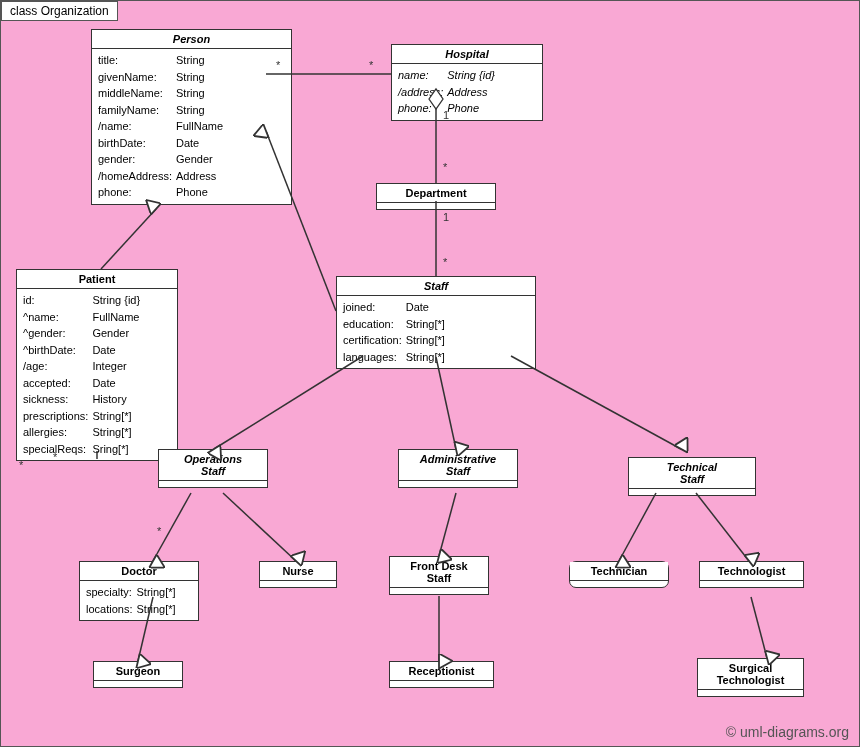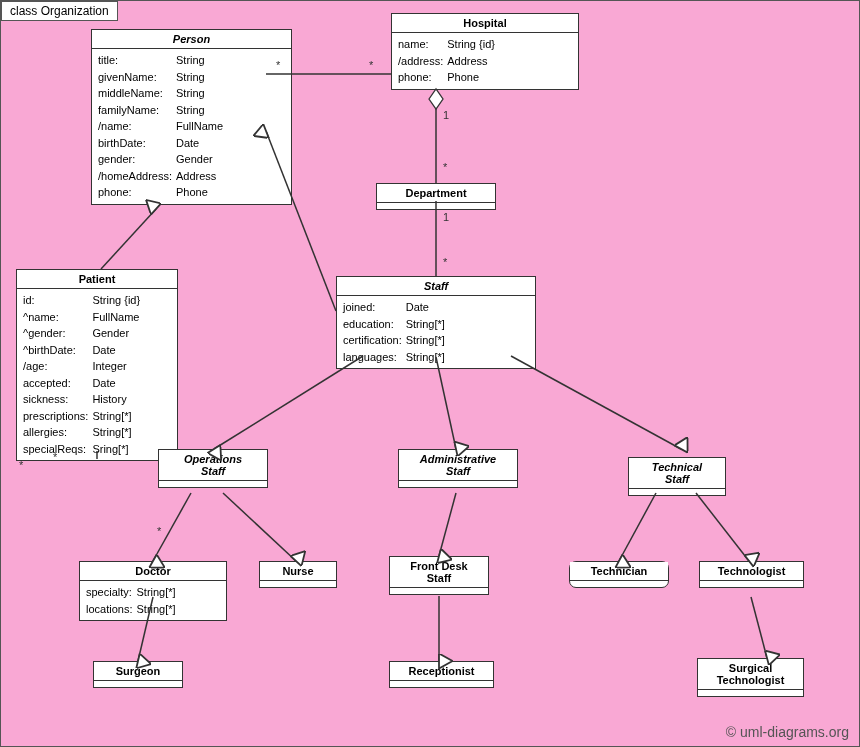--- a/index.html
+++ b/index.html
@@ -117,21 +117,21 @@
             </tr>
         <tr>
               <td>phone:</td>
               <td>Phone</td>
             </tr>
       </tbody>
         </table>
     </div>
   </div>
 
-  <div class="uml-class" style="left:390px;top:12px;width:188px;">
+  <div class="uml-class" style="left:390px;top:43px;width:152px;font-style:italic;">
     <div class="class-header">Hospital</div>
     <div class="class-body">
       <table>
         <tbody>
             <tr>
               <td>name:</td>
               <td>String {id}</td>
             </tr>
         <tr>
               <td>/address:</td>
@@ -230,26 +230,26 @@
   <div class="uml-class" style="left:157px;top:448px;width:110px;">
     <div class="class-header italic" style="font-style:italic;">Operations<br>Staff</div>
     <div class="class-body" style="height:4px;"></div>
   </div>
 
   <div class="uml-class" style="left:397px;top:448px;width:120px;">
     <div class="class-header italic" style="font-style:italic;">Administrative<br>Staff</div>
     <div class="class-body" style="height:4px;"></div>
   </div>
 
-  <div class="uml-class" style="left:627px;top:456px;width:98px;">
+  <div class="uml-class" style="left:627px;top:456px;width:128px;">
     <div class="class-header italic" style="font-style:italic;">Technical<br>Staff</div>
     <div class="class-body" style="height:4px;"></div>
   </div>
 
-  <div class="uml-class" style="left:78px;top:560px;width:148px;">
+  <div class="uml-class" style="left:78px;top:560px;width:120px;">
     <div class="class-header">Doctor</div>
     <div class="class-body">
       <table>
         <tbody>
             <tr>
               <td>specialty:</td>
               <td>String[*]</td>
             </tr>
         <tr>
               <td>locations:</td>

